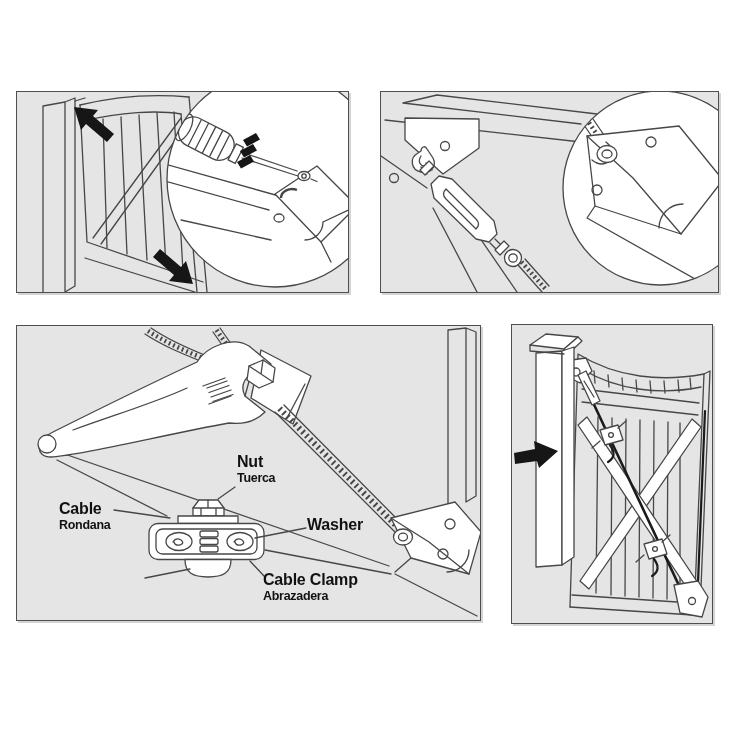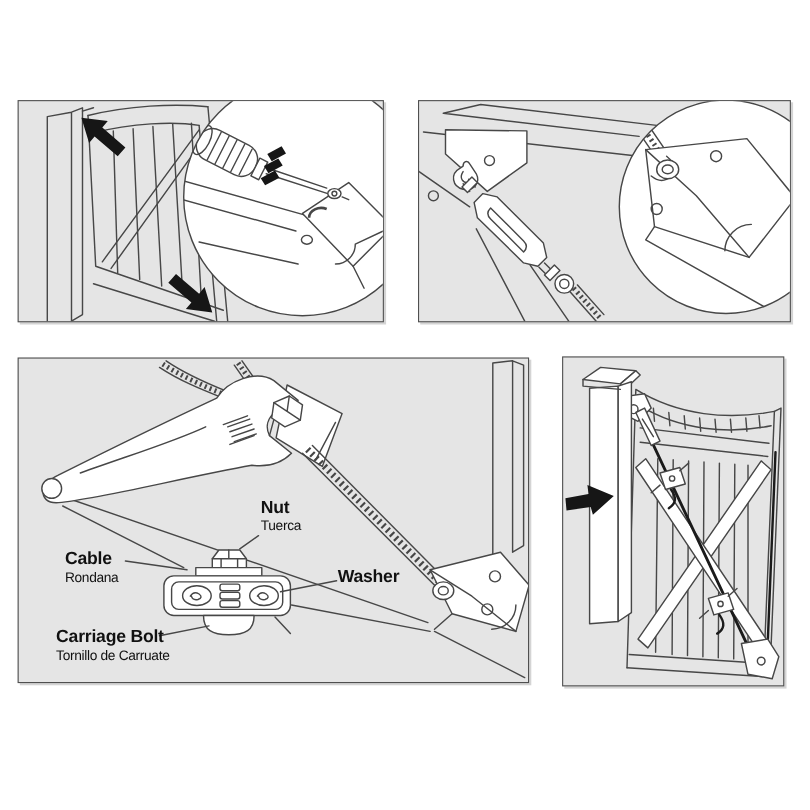--- a/index.html
+++ b/index.html
@@ -20,21 +20,21 @@
   .ln{stroke:var(--line);fill:none;stroke-width:1.3;stroke-linecap:round;stroke-linejoin:round}
   .fw{stroke:var(--line);fill:#fff;stroke-width:1.3;stroke-linejoin:round}
   .bk{fill:var(--ink);stroke:none}
   .thr{stroke:var(--line);fill:none;stroke-width:6;stroke-dasharray:2 3.4}
   .thr2{stroke:var(--line);fill:none;stroke-width:4.5;stroke-dasharray:1.8 3}
   .cab{stroke:#1b1b1b;fill:none;stroke-width:2.6;stroke-linecap:round}
   .cab2{stroke:#1b1b1b;fill:none;stroke-width:2.2;stroke-linecap:round}
   .hv{stroke:var(--line);fill:none;stroke-width:2.4}
   .lbl{position:absolute;color:var(--label_text);white-space:nowrap;line-height:1}
   .lbl .en{font-size:16px;font-weight:700;line-height:18px;letter-spacing:-0.2px}
-  .lbl .es{font-size:12.5px;font-weight:400;line-height:15px;letter-spacing:-0.3px}
+  .lbl .es{font-size:12.5px;font-weight:700;line-height:15px;letter-spacing:-0.3px}
 </style>
 </head>
 <body>
 
 <div class="stage">
 
   <div class="panel" id="p1">
     <svg viewBox="0 0 331 200">
 
       <g>
@@ -215,23 +215,23 @@
       <div class="en">Nut</div>
       <div class="es">Tuerca</div>
     </div>
     <div class="lbl" style="left:42px;top:174px">
       <div class="en">Cable</div>
       <div class="es">Rondana</div>
     </div>
     <div class="lbl" style="left:290px;top:190px">
       <div class="en">Washer</div>
     </div>
-    <div class="lbl" style="left:34px;top:245px">
-      <div class="en">Carriage Bolt</div>
-      <div class="es">Tornillo de Carruate</div>
+    <div class="lbl" style="left:246px;top:245px">
+      <div class="en">Cable Clamp</div>
+      <div class="es">Abrazadera</div>
     </div>
   </div>
 
   <div class="panel" id="p4">
     <svg viewBox="0 0 200 298">
 
       <g>
         <path class="ln" d="M66 30 L58 282 M66 29 C105 53 150 57 192 49 M70 44 C106 66 150 70 189 62"></path>
         <path class="ln" d="M82 46 L83 58 M96 50 L97 62 M110 53 L111 65 M124 55 L125 67 M138 56 L139 68 M152 56 L153 68 M166 55 L167 67 M178 53 L179 64"></path>
         <path class="ln" d="M70 64 L187 78 M70 77 L186 90"></path>

